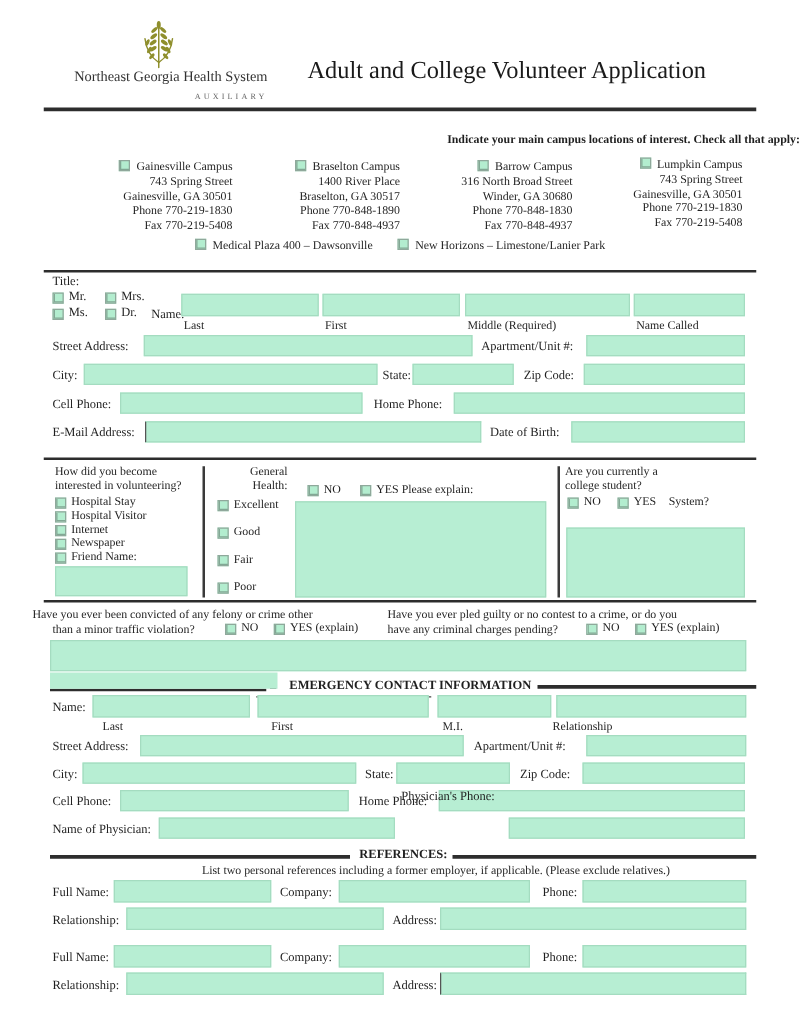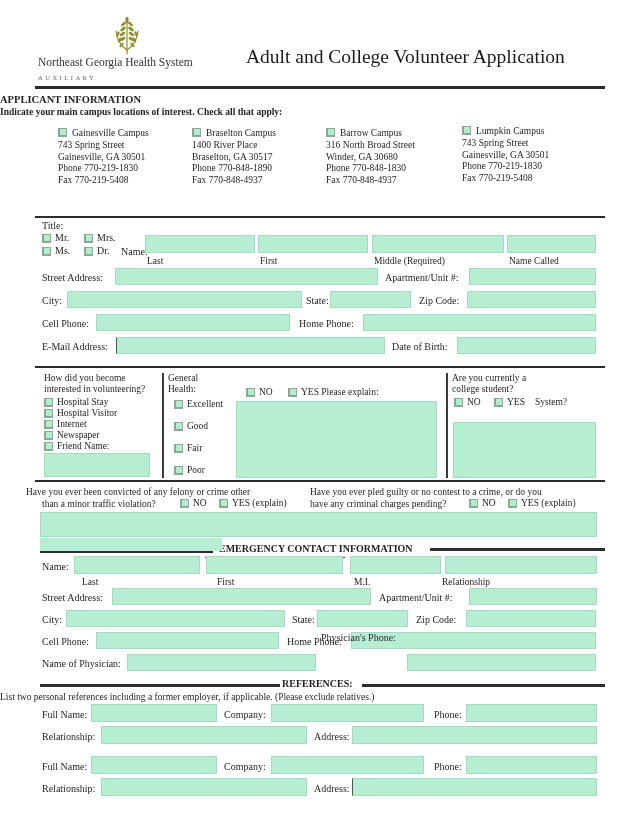--- a/index.html
+++ b/index.html
@@ -1,30 +1,30 @@
 <!DOCTYPE html>
 <html><head>
 <meta charset="utf-8">
 <style>
   html,body{margin:0;padding:0;background:#fff;}
   .page{position:relative;width:640px;height:828px;background:#ffffff;overflow:hidden;
         font-family:"Liberation Serif", serif;color:#1f1f1f;}
   .lbl{position:absolute;font-size:10px;white-space:nowrap;color:#1f1f1f;line-height:12px;}
   .s95{font-size:9.5px;}
   .b{font-weight:bold;}
-  .ctr{text-align:left;}
+  .ctr{text-align:right;}
   .fld{position:absolute;background:#b7eed3;border:1px solid #a4dcc0;box-sizing:border-box;}
   .cursorL{border-left:1.5px solid #555;}
   .cb{position:absolute;width:9px;height:9px;background:#b3edcf;border:1px solid #8fa89b;
       box-shadow:inset 1px -1px 0 rgba(80,100,90,.5);box-sizing:border-box;}
   .cbi{display:inline-block;width:9px;height:9px;background:#b3edcf;border:1px solid #8fa89b;
       box-shadow:inset 1px -1px 0 rgba(80,100,90,.5);vertical-align:-1px;margin-right:5px;box-sizing:border-box;}
   .rule{position:absolute;background:#2d2d2d;}
   .vline{position:absolute;width:1.5px;background:#3a3a3a;}
-  .campus{position:absolute;font-size:9.5px;line-height:11.8px;text-align:left;}
+  .campus{position:absolute;font-size:9.5px;line-height:11.8px;text-align:right;}
   .extras{position:absolute;left:0;top:191px;width:640px;display:flex;justify-content:center;
           gap:20px;font-size:9.5px;}
   .extras .xitem{white-space:nowrap;}
 </style>
 </head>
 <body>
 
 <div class="page">
 
   <div style="position:absolute;left:107px;top:14px;width:40px;height:42px;">
@@ -51,21 +51,20 @@
         <ellipse cx="14.5" cy="31" rx="2.8" ry="1.3" transform="rotate(-48 14.5 31)"></ellipse>
         <ellipse cx="25.5" cy="31" rx="2.8" ry="1.3" transform="rotate(48 25.5 31)"></ellipse>
       </g>
     </svg>
   </div>
   <div class="lbl ctr" style="left:38px;top:56px;width:176px;font-size:11.5px;color:#333;">Northeast Georgia Health System</div>
   <div class="lbl ctr" style="left:38px;top:72px;width:176px;font-size:6.5px;letter-spacing:2.5px;color:#666;">AUXILIARY</div>
   <div class="lbl ctr" style="left:246px;top:51px;width:318px;font-size:19.5px;color:#1a1a1a;">Adult and College Volunteer Application</div>
   <div class="rule" style="left:35px;top:86px;width:570px;height:2.5px;"></div>
 
-  <div class="lbl ctr b" style="left:0;top:94px;width:640px;font-size:10.5px;">APPLICANT INFORMATION</div>
   <div class="lbl ctr b" style="left:0;top:106px;width:640px;font-size:9.5px;">Indicate your main campus locations of interest. Check all that apply:</div>
 
   <div class="campus" style="left:58px;top:128px;width:128px;">
     <div><span class="cbi"></span><span>Gainesville Campus</span></div>
     <div>743 Spring Street</div>
     <div>Gainesville, GA 30501</div>
     <div>Phone 770-219-1830</div>
     <div>Fax 770-219-5408</div>
   </div>
   <div class="campus" style="left:192px;top:128px;width:128px;">
@@ -83,20 +82,24 @@
     <div>Fax 770-848-4937</div>
   </div>
   <div class="campus" style="left:462px;top:126px;width:132px;">
     <div><span class="cbi"></span><span>Lumpkin Campus</span></div>
     <div>743 Spring Street</div>
     <div>Gainesville, GA 30501</div>
     <div>Phone 770-219-1830</div>
     <div>Fax 770-219-5408</div>
   </div>
 
+  <div class="extras">
+    <span class="xitem"><span class="cbi"></span><span>Medical Plaza 400 – Dawsonville</span></span>
+    <span class="xitem"><span class="cbi"></span><span>New Horizons – Limestone/Lanier Park</span></span>
+  </div>
 
   <div class="rule" style="left:35px;top:216px;width:570px;height:1.5px;"></div>
 
   <span class="lbl" style="left:42px;top:220px;">Title:</span>
   <span class="cb" style="left:42px;top:234px;"></span>
   <span class="lbl" style="left:55px;top:232px;">Mr.</span>
   <span class="cb" style="left:84px;top:234px;"></span>
   <span class="lbl" style="left:97px;top:232px;">Mrs.</span>
   <span class="cb" style="left:42px;top:247px;"></span>
   <span class="lbl" style="left:55px;top:245px;">Ms.</span>
@@ -233,21 +236,21 @@
   <div class="fld" style="left:351px;top:632px;width:245px;height:17px;"></div>
 
   <span class="lbl" style="left:42px;top:658px;">Name of Physician:</span>
   <div class="fld" style="left:127px;top:654px;width:189px;height:17px;"></div>
   <span class="lbl" style="left:321px;top:632px;">Physician's Phone:</span>
   <div class="fld" style="left:407px;top:654px;width:189px;height:17px;"></div>
 
   <div class="rule" style="left:40px;top:684px;width:240px;height:2.5px;"></div>
   <div class="lbl ctr b" style="left:282px;top:678px;width:76px;font-size:10px;">REFERENCES:</div>
   <div class="rule" style="left:362px;top:684px;width:243px;height:2.5px;"></div>
-  <div class="lbl ctr" style="left:0;top:691px;width:640px;font-size:9.5px;">List two personal references including a former employer, if applicable. (Please exclude relatives.)</div>
+  <div class="lbl ctr" style="left:0;top:691px;width:536px;font-size:9.5px;">List two personal references including a former employer, if applicable. (Please exclude relatives.)</div>
 
   <span class="lbl" style="left:42px;top:709px;">Full Name:</span>
   <div class="fld" style="left:91px;top:704px;width:126px;height:18px;"></div>
   <span class="lbl" style="left:224px;top:709px;">Company:</span>
   <div class="fld" style="left:271px;top:704px;width:153px;height:18px;"></div>
   <span class="lbl" style="left:434px;top:709px;">Phone:</span>
   <div class="fld" style="left:466px;top:704px;width:131px;height:18px;"></div>
 
   <span class="lbl" style="left:42px;top:731px;">Relationship:</span>
   <div class="fld" style="left:101px;top:726px;width:206px;height:18px;"></div>

